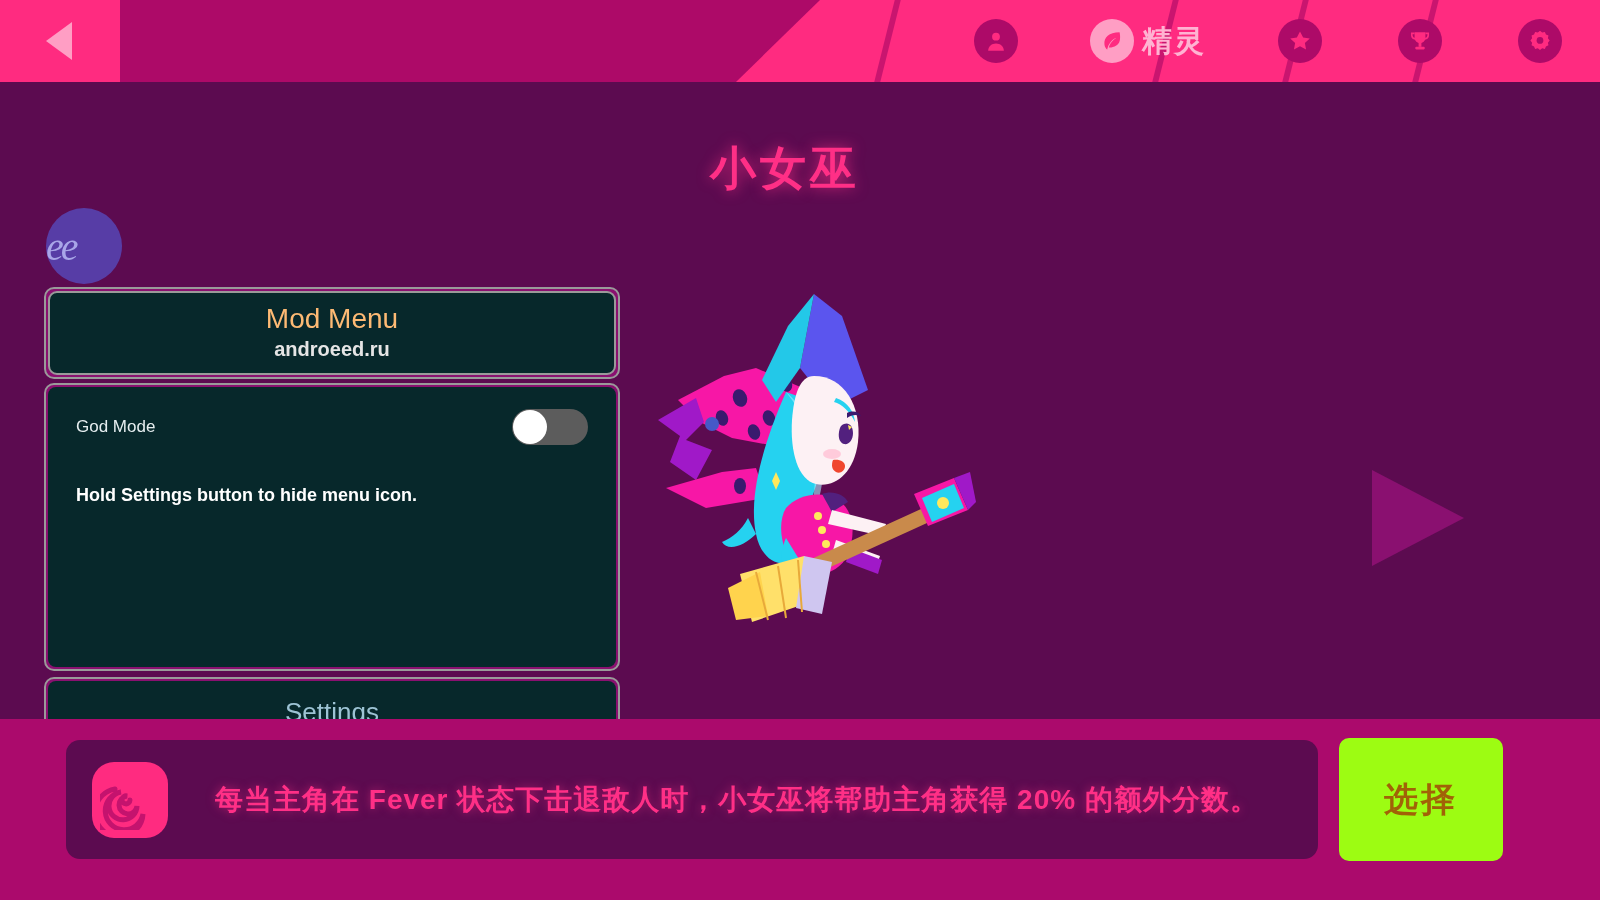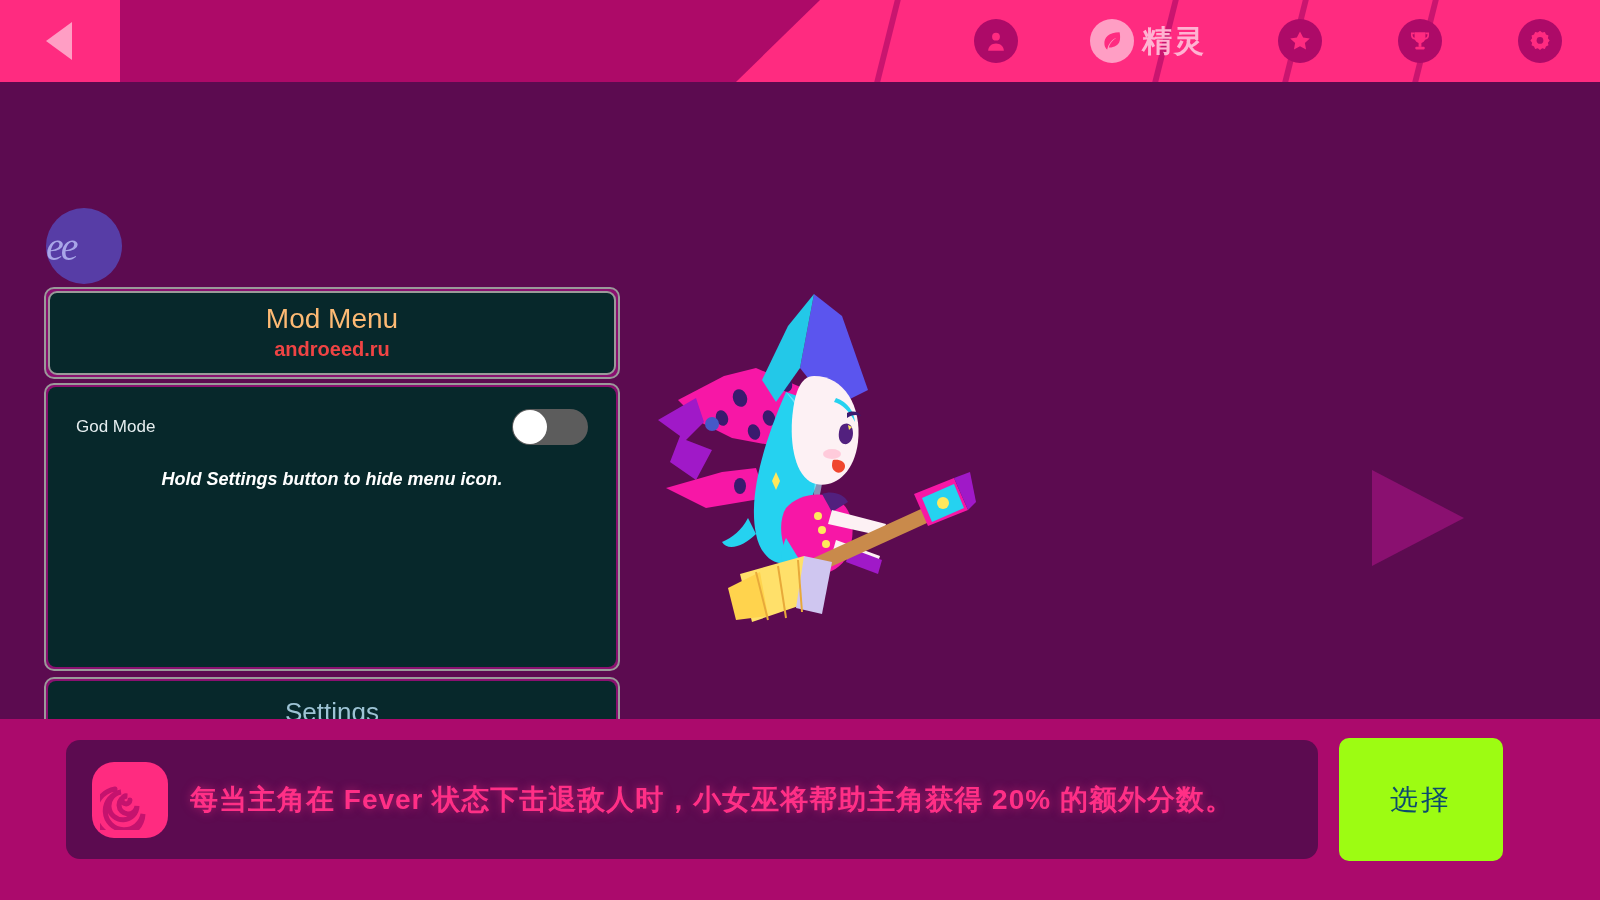--- a/index.html
+++ b/index.html
@@ -96,42 +96,42 @@
   .mod-menu { position: absolute; left: 44px; top: 205px; width: 576px; }
   .mm-frame {
     background: #8a1070; border: 2px solid #9a9a9a; border-radius: 10px;
     padding: 2px;
   }
   .mm-header {
     background: #07282b; border: 2px solid #9a9a9a; border-radius: 9px;
     padding: 8px 0 12px; text-align: center;
   }
   .mm-title { font-size: 28px; color: #fdba74; line-height: 1.25; }
-  .mm-sub { font-size: 20px; font-weight: bold; color: #ef4444; margin-top: 2px; }
+  .mm-sub { font-size: 20px; font-weight: bold; color: #e5e5e5; margin-top: 2px; }
   .mm-body-frame {
     margin-top: 4px;
     background: #8a1070; border: 2px solid #9a9a9a; border-radius: 10px; padding: 2px;
   }
   .mm-body {
     background: #07282b; border-radius: 8px;
     height: 280px; position: relative; padding: 22px 28px;
   }
   .mm-row { display: flex; align-items: center; justify-content: space-between; gap: 47px; }
   .mm-row-label { font-size: 17px; color: #e6eef0; }
   .toggle {
     width: 76px; height: 36px; border-radius: 18px;
     background: #5c5c5c; position: relative; cursor: pointer;
   }
   .toggle-knob {
     position: absolute; left: 1px; top: 1px;
     width: 34px; height: 34px; border-radius: 50%; background: #fff;
   }
   .mm-hint {
-    margin-top: 24px; text-align: center;
-    font-size: 18px; font-style: italic; font-weight: bold; color: #ffffff;
+    margin-top: 40px; text-align: left;
+    font-size: 18px; font-weight: bold; color: #ffffff;
   }
   .mm-buttons { display: flex; gap: 8px; margin-top: 6px; text-align: center; }
   .mm-btn-frame {
     flex: 1; background: #8a1070; border: 2px solid #9a9a9a;
     border-radius: 10px; padding: 2px;
   }
   .mm-btn {
     background: #07282b; border-radius: 8px; height: 62px;
     display: flex; align-items: center; justify-content: center;
     font-size: 26px; color: #9dc3d4; cursor: pointer;
@@ -139,40 +139,40 @@
 
   
   .bottombar {
     position: absolute; left: 0; top: 719px; width: 1600px; height: 181px;
     background: #ab0a6c;
   }
   .banner {
     position: absolute; left: 66px; top: 740px;
     width: 1252px; height: 119px;
     background: #5c0b50; border-radius: 14px;
-    display: flex; align-items: center; padding-left: 26px; gap: 22px;
+    display: flex; align-items: center; padding-left: 26px; gap: 47px;
   }
   .banner-icon {
     width: 76px; height: 76px; border-radius: 22px;
     background: #ff2b80; flex: none;
     display: flex; align-items: center; justify-content: center;
   }
   .banner-text {
     font-size: 28px; font-weight: bold; color: #ff2f86;
     letter-spacing: 1px; text-shadow: 0 0 10px rgba(255,47,134,.5);
   }
   .select-btn {
     position: absolute; left: 1339px; top: 738px;
     width: 164px; height: 123px;
     background: #9dfc12; border-radius: 10px;
     display: flex; align-items: center; justify-content: center;
     cursor: pointer;
   }
   .select-btn-label {
-    font-size: 28px; font-weight: normal; color: #0c4a6e; letter-spacing: 3px;
+    font-size: 34px; font-weight: bold; color: #a16207; letter-spacing: 3px;
   }
 </style>
 </head>
 <body>
 
 <div id="root">
 
   <div class="topbar">
     <div class="topbar-dark"></div>
 
@@ -229,20 +229,21 @@
               <circle cx="12" cy="11.5" r="3.1" fill="#ad0a68"></circle>
             </svg>
         </span>
       </div>
 
     </div>
   </div>
 
   <div class="stage">
 
+    <div class="char-title">小女巫</div>
 
     <div class="next-arrow"></div>
 
     <div class="character">
       <svg width="340" height="360" viewBox="0 0 340 360">
 
         <path d="M42 128 L88 104 L120 96 L176 120 L150 176 L96 166 L64 150 Z" fill="#f717a6"></path>
         <path d="M22 148 L60 126 L68 150 L50 168 L76 178 L60 208 L34 190 L44 164 Z" fill="#a019c8"></path>
         <path d="M30 216 L86 200 L120 196 L130 226 L70 236 Z" fill="#f717a6"></path>
 

